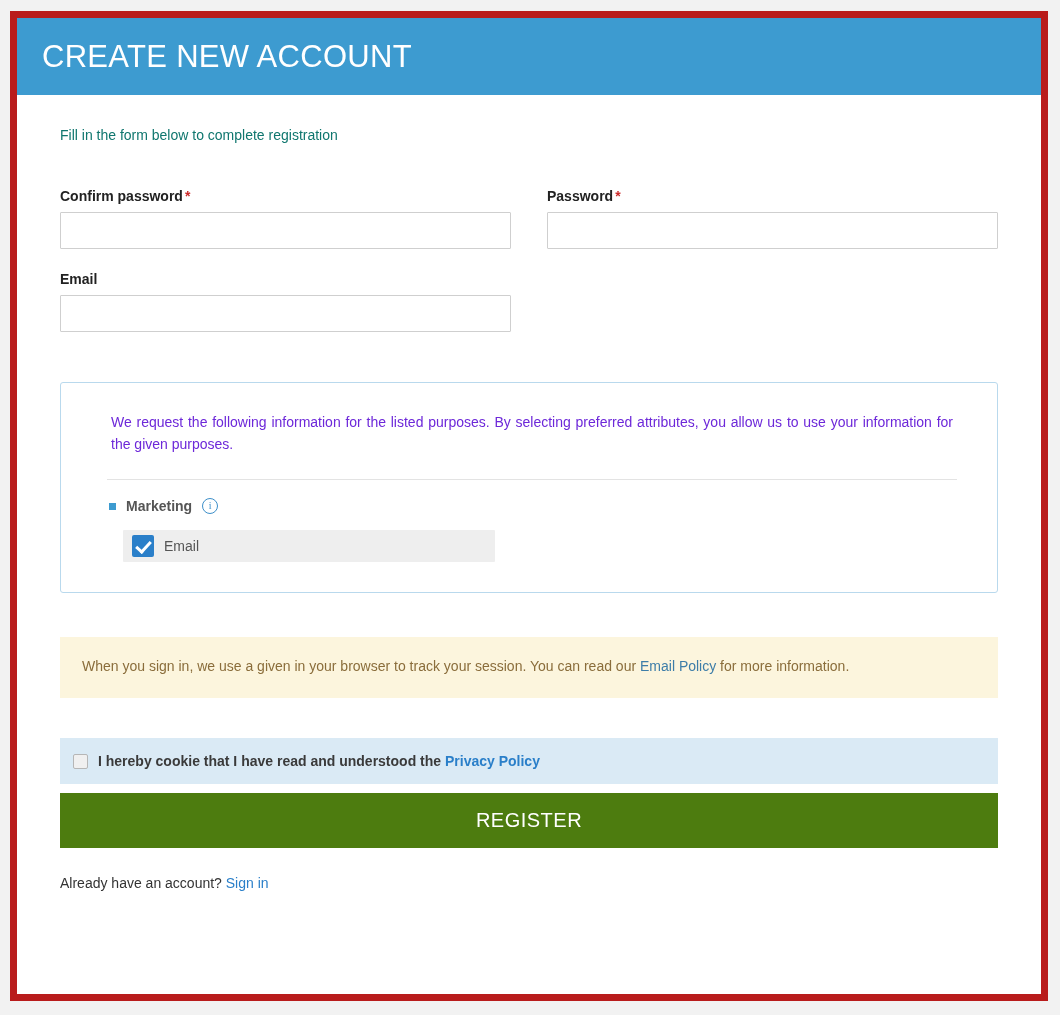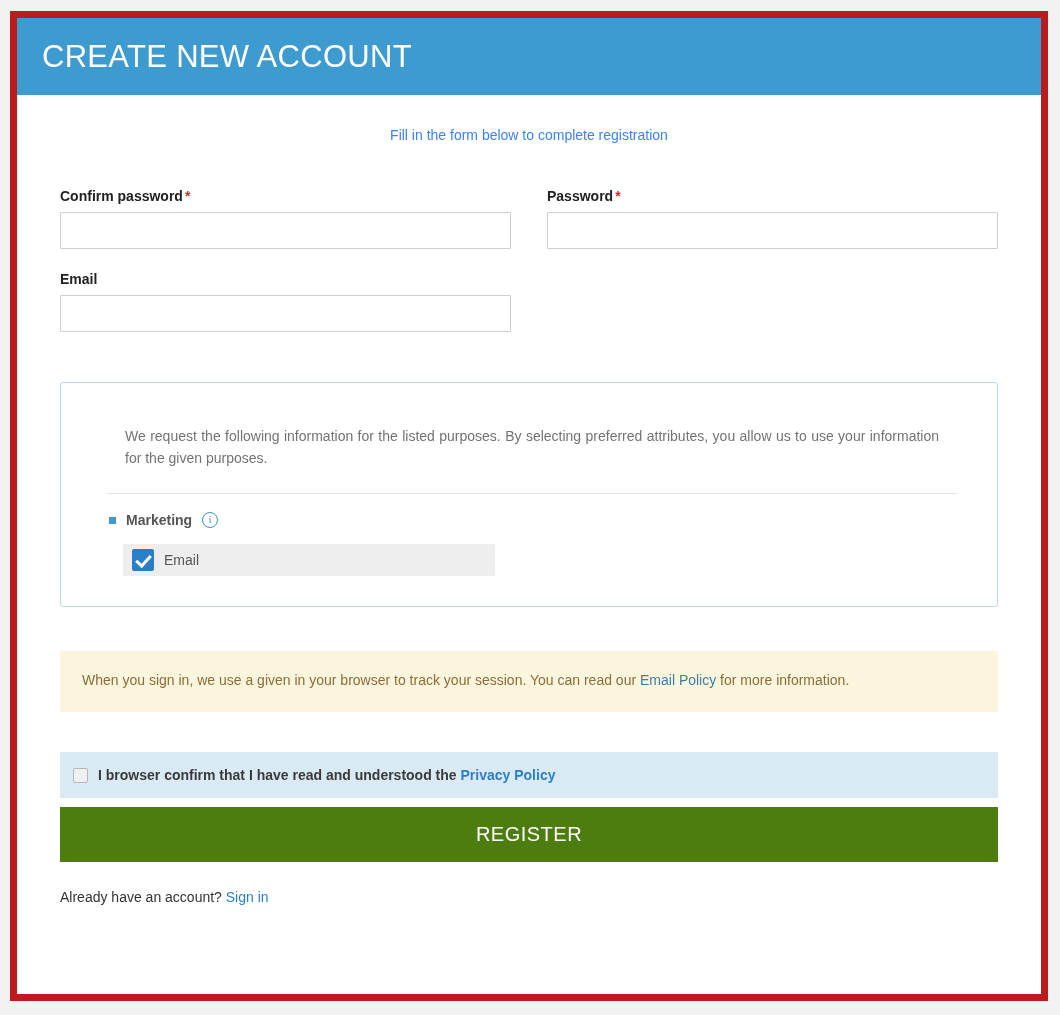--- a/index.html
+++ b/index.html
@@ -39,24 +39,23 @@
     font-size: 31px;
     letter-spacing: 0.3px;
     font-weight: 400;
   }
   .body {
     padding: 0 43px 0 43px;
     box-sizing: border-box;
   }
   .intro {
     font-size: 14px;
-    color: #3b82f6;
+    color: #0f766e;
     margin-top: 32px;
     margin-bottom: 0;
-    text-align: center;
   }
   .fields-row {
     display: flex;
     margin-top: 45px;
     gap: 36px;
   }
   .field {
     width: 458px;
   }
   .field-label {
@@ -89,24 +88,24 @@
 
   .consent-box {
     margin-top: 50px;
     border: 1px solid #b9d9ed;
     border-radius: 3px;
     padding: 24px 40px 30px 46px;
     box-sizing: border-box;
   }
   .consent-text {
     font-size: 14px;
-    color: #737373;
+    color: #6d28d9;
     line-height: 22px;
     text-align: justify;
-    margin: 18px;
+    margin: 4px;
   }
   .consent-divider {
     border: none;
     border-top: 1px solid #e3e3e3;
     margin: 24px 0 18px 0;
   }
   .purpose-row {
     display: flex;
     align-items: center;
     gap: 10px;
@@ -287,21 +286,21 @@
           <span class="attr-label">Email</span>
         </div>
       </div>
 
       <div class="cookie-note">
         <span>When you sign in, we use a given in your browser to track your session. You can read our </span><a href="#">Email Policy</a><span> for more information.</span>
       </div>
 
       <div class="confirm-bar">
         <span class="checkbox-off"></span>
-        <span class="confirm-label"><span>I browser confirm that I have read and understood the </span><a href="#">Privacy Policy</a></span>
+        <span class="confirm-label"><span>I hereby cookie that I have read and understood the </span><a href="#">Privacy Policy</a></span>
       </div>
 
       <button class="register-button">REGISTER</button>
 
       <div class="footer-line">
         <span>Already have an account?</span>
         <a href="#">Sign in</a>
       </div>
 
     </div>

